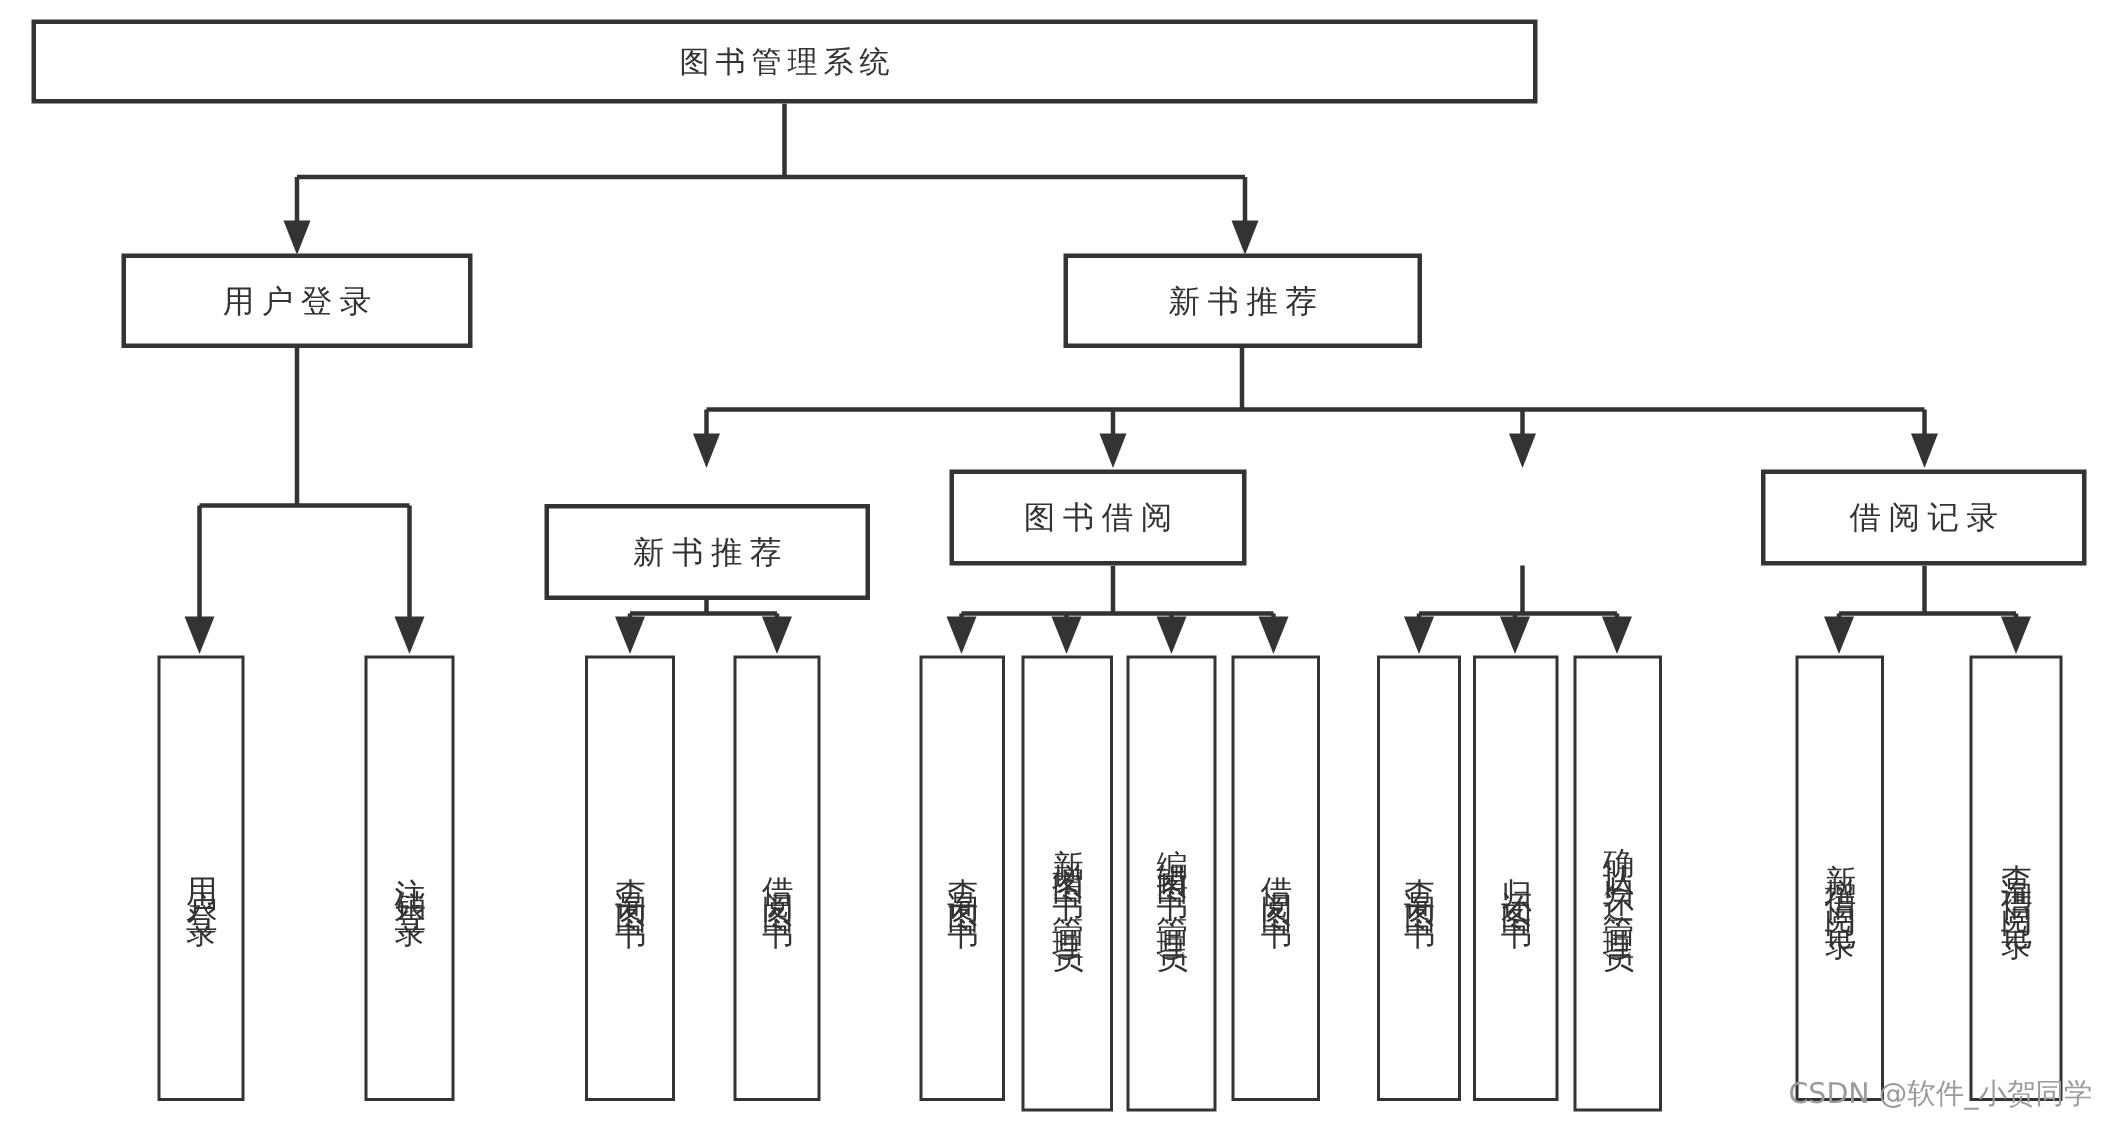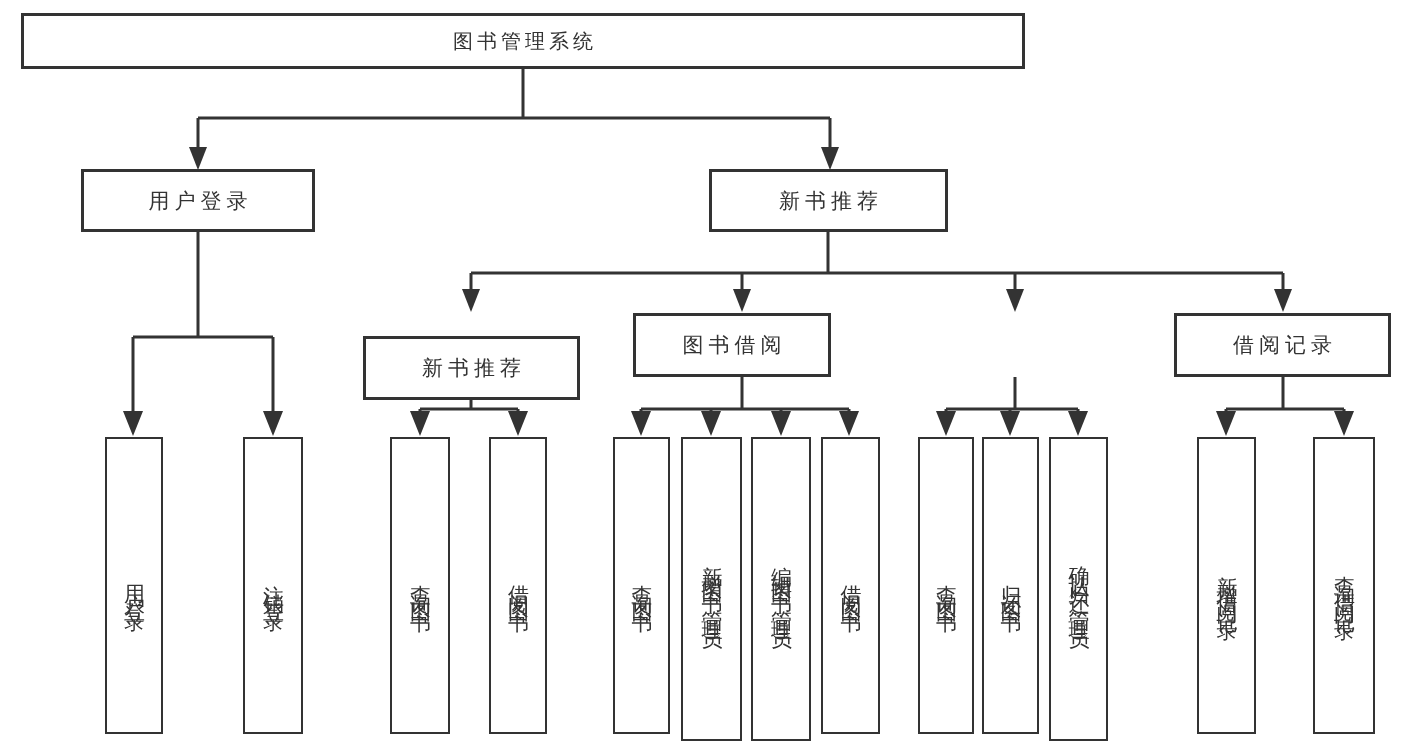--- a/index.html
+++ b/index.html
@@ -153,14 +153,15 @@
     <span class="vlabel">确认归还（管理员）</span>
   </div>
 
   <div class="node leaf" style="left:1197px;width:59px;">
     <span class="vlabel">新增借阅记录</span>
   </div>
   <div class="node leaf" style="left:1313px;width:62px;">
     <span class="vlabel">查询借阅记录</span>
   </div>
 
+  <div class="watermark">CSDN @软件_小贺同学</div>
 
 </div>
 
 </body></html>

